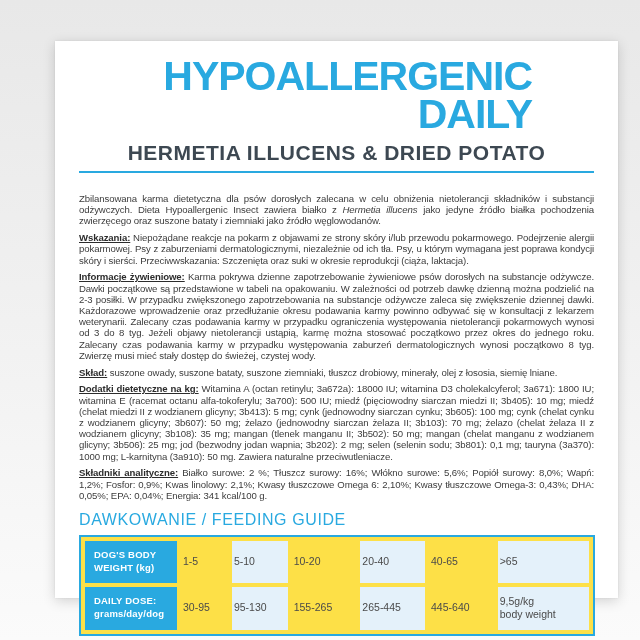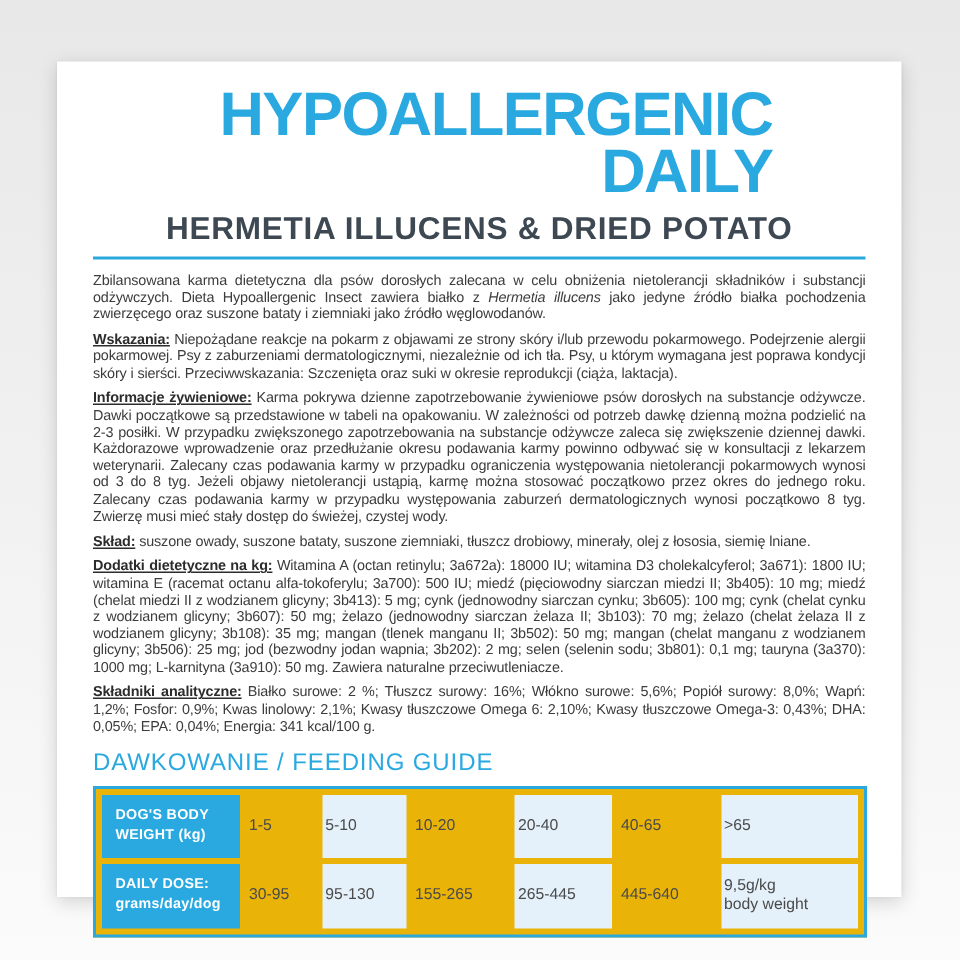--- a/index.html
+++ b/index.html
@@ -9,21 +9,21 @@
     --body-text:#3c3c3c;
   }
   *{box-sizing:border-box;margin:0;padding:0;}
   html,body{width:640px;height:640px;overflow:hidden;}
   body{
     font-family:"Liberation Sans",sans-serif;
     background:linear-gradient(180deg,#e8e8e8 0%,#f0f0f0 45%,#fbfbfb 100%);
     position:relative;
   }
   .card{
-    position:absolute;left:38px;top:41px;width:563px;height:557px;
+    position:absolute;left:55px;top:41px;width:563px;height:557px;
     background:#ffffff;
     box-shadow:0 3px 12px rgba(0,0,0,.16),0 0 2px rgba(0,0,0,.08);
     padding:16px 24px 0 24px;
   }
   .title{
     text-align:right;
     padding-right:62px;
     color:var(--accent);
     font-weight:bold;
     font-size:41px;
@@ -32,21 +32,21 @@
   }
   .subtitle{
     text-align:center;
     color:var(--subtitle);
     font-size:21px;
     letter-spacing:.5px;
     margin-top:8px;
     font-weight:bold;
   }
   .divider{height:2px;background:var(--accent);margin-top:6px;}
-  .body-text{margin-top:9px;}
+  .body-text{margin-top:20px;}
   .para{
     font-size:9.6px;
     line-height:1.17;
     letter-spacing:-0.1px;
     text-align:justify;
     color:var(--body-text);
     margin-bottom:5.5px;
   }
   .para strong{color:#2c2c2c;text-decoration:underline;}
   .para em{font-style:italic;}
@@ -55,21 +55,21 @@
     font-weight:normal;
     font-size:16px;
     letter-spacing:.6px;
     margin:10px 0 6px 0;
   }
   table.fg{
     width:516px;
     border:2px solid var(--accent);
     border-collapse:separate;
     border-spacing:4px;
-    background:#eab308;
+    background:#fde047;
   }
   table.fg th.rowhead{
     background:var(--accent);
     color:#fff;
     font-size:9.5px;
     font-weight:bold;
     text-align:left;
     padding:8px 6px 8px 9px;
     width:92px;
     white-space:pre-line;

